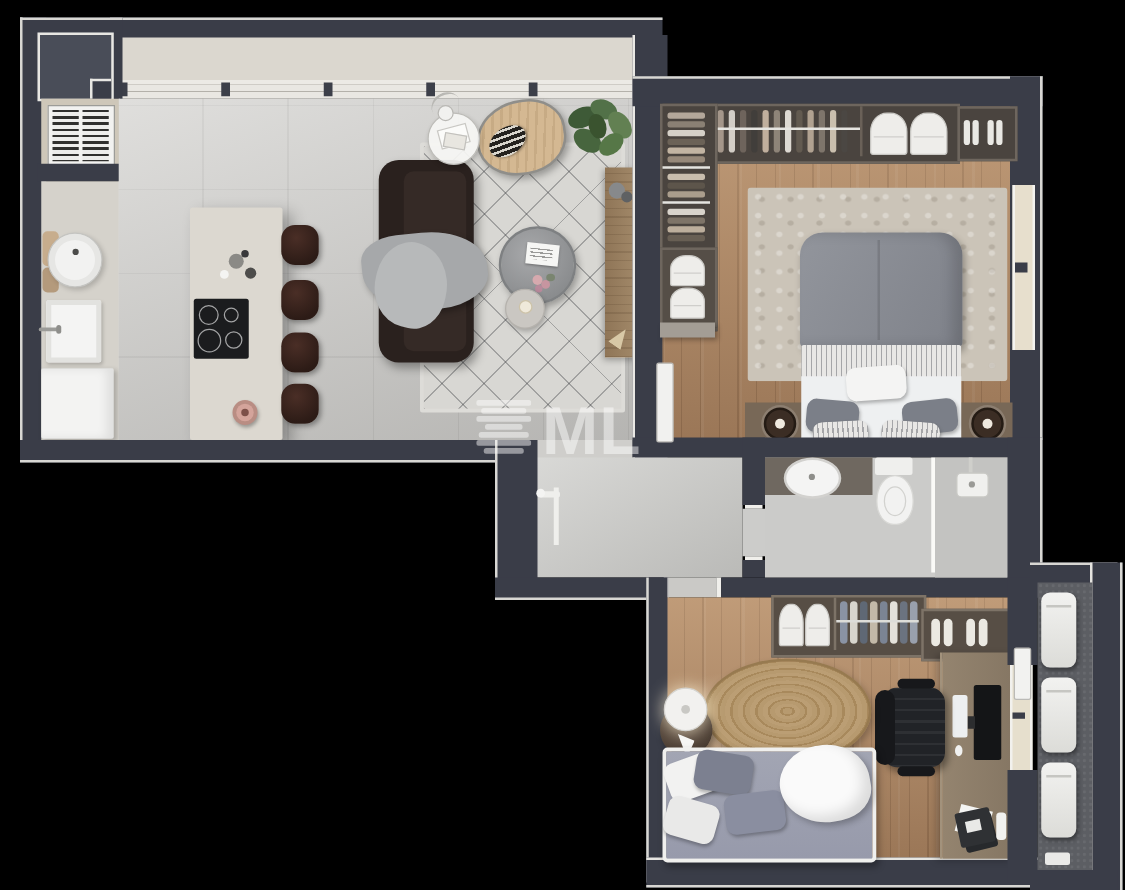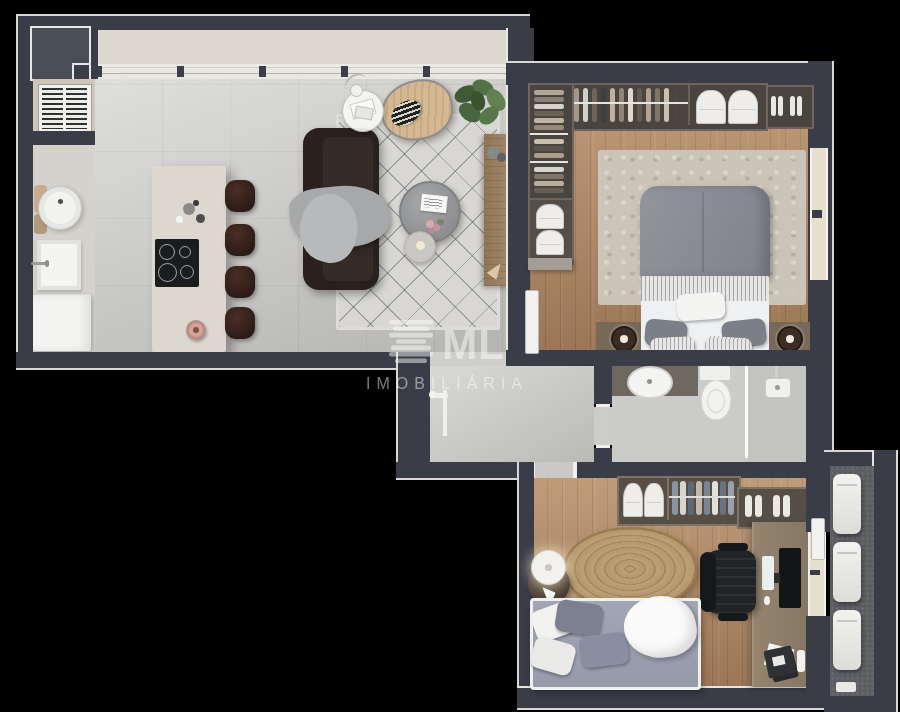--- a/index.html
+++ b/index.html
@@ -33,21 +33,21 @@
   .lounger{width:28px;height:60px;border-radius:7px;
      background:linear-gradient(180deg,#f2f2f0,#dcdcd8);box-shadow:1px 2px 4px rgba(0,0,0,.45);}
   .lounger::after{content:"";position:absolute;left:4px;right:4px;top:10px;
      border-top:2px solid #c6c6c2;}
   .cloth{width:5px;height:34px;border-radius:3px;}
   .cloth2{width:6px;height:34px;border-radius:3px;}
   .fold{width:30px;height:5px;border-radius:2px;margin-bottom:2px;}
   .leaf{border-radius:50%;position:absolute;}
   #watermark{opacity:.47;color:#fff;z-index:90;pointer-events:none;}
   #wm-row{display:flex;align-items:center;gap:9px;justify-content:center;}
-  #wm-ml{font-size:42px;font-weight:bold;line-height:.85;letter-spacing:1px;}
+  #wm-ml{font-size:54px;font-weight:bold;line-height:.85;letter-spacing:1px;}
   #wm-sub{font-size:16px;letter-spacing:6px;text-align:center;margin-top:5px;font-weight:400;}
 </style>
 </head>
 <body>
 
 <div id="stage">
 
   <div class="abs wall" style="left:88px;top:14px;width:442px;height:16px;border-top:2px solid #d8d7d3;"></div>
   <div class="abs" style="left:95px;top:30px;width:425px;height:35px;background:#dbd7cf;"></div>
   <div class="abs" style="left:95px;top:64px;width:425px;height:15px;
@@ -396,16 +396,15 @@
           <rect x="4" y="6.4" width="36" height="4.6" rx="2" fill="#fff"></rect>
           <rect x="0" y="12.8" width="44" height="4.6" rx="2" fill="#fff"></rect>
           <rect x="7" y="19.2" width="30" height="4.6" rx="2" fill="#fff"></rect>
           <rect x="2" y="25.6" width="40" height="4.6" rx="2" fill="#fff"></rect>
           <rect x="0" y="32" width="44" height="4.6" rx="2" fill="#fff"></rect>
           <rect x="6" y="38.4" width="32" height="4.6" rx="2" fill="#fff"></rect>
         </svg>
       </span>
       <span id="wm-ml">ML</span>
     </div>
-    <div id="wm-sub">IMOBILIÁRIA</div>
   </div>
 
 </div>
 
 </body></html>

